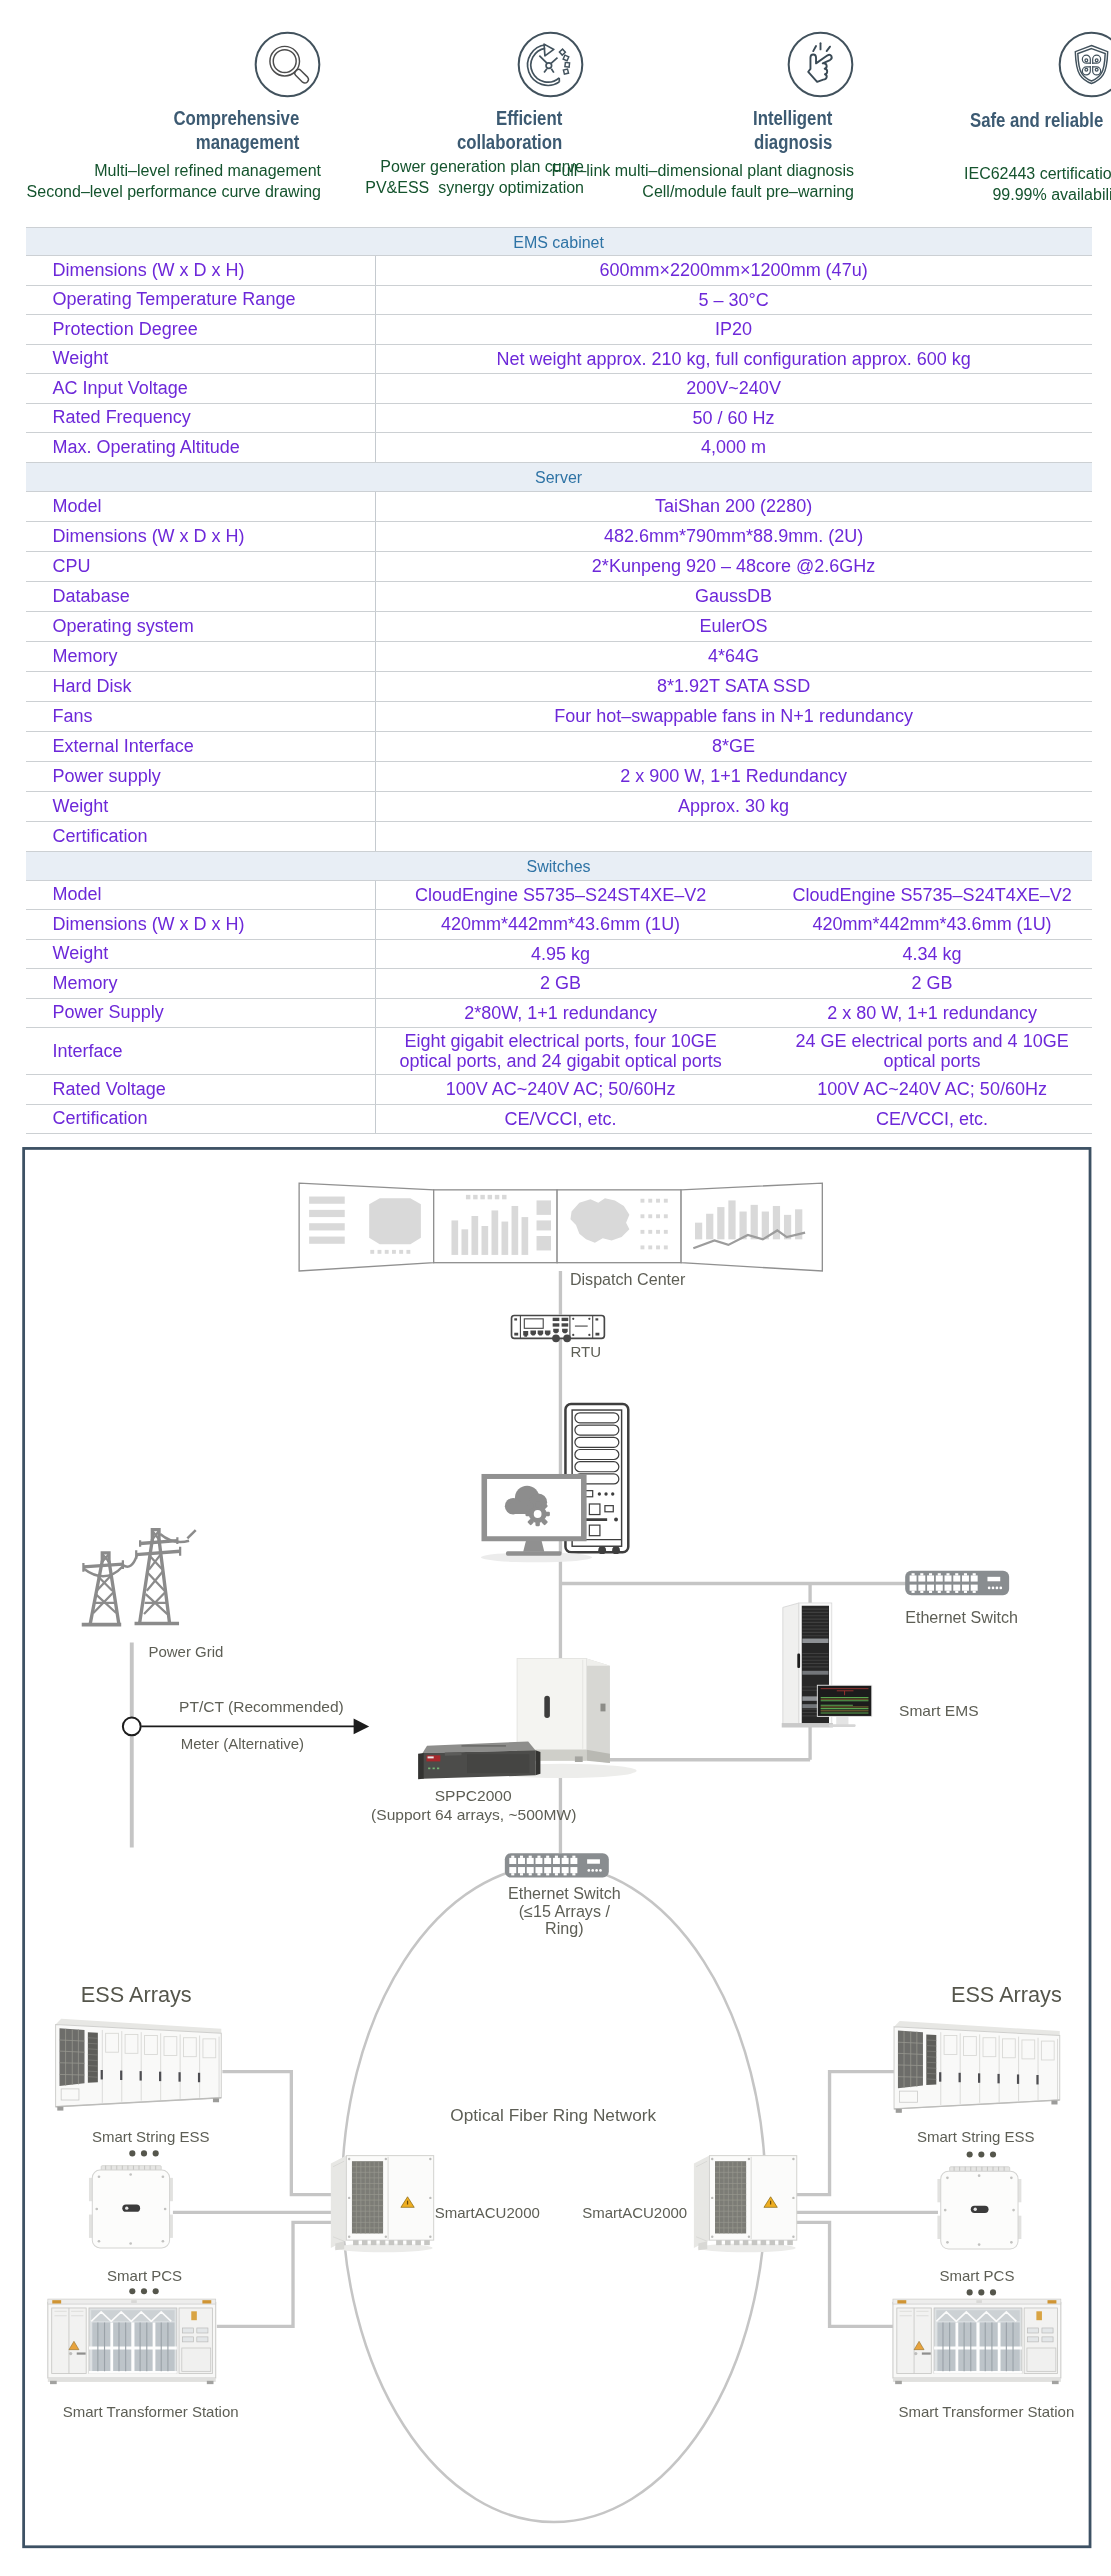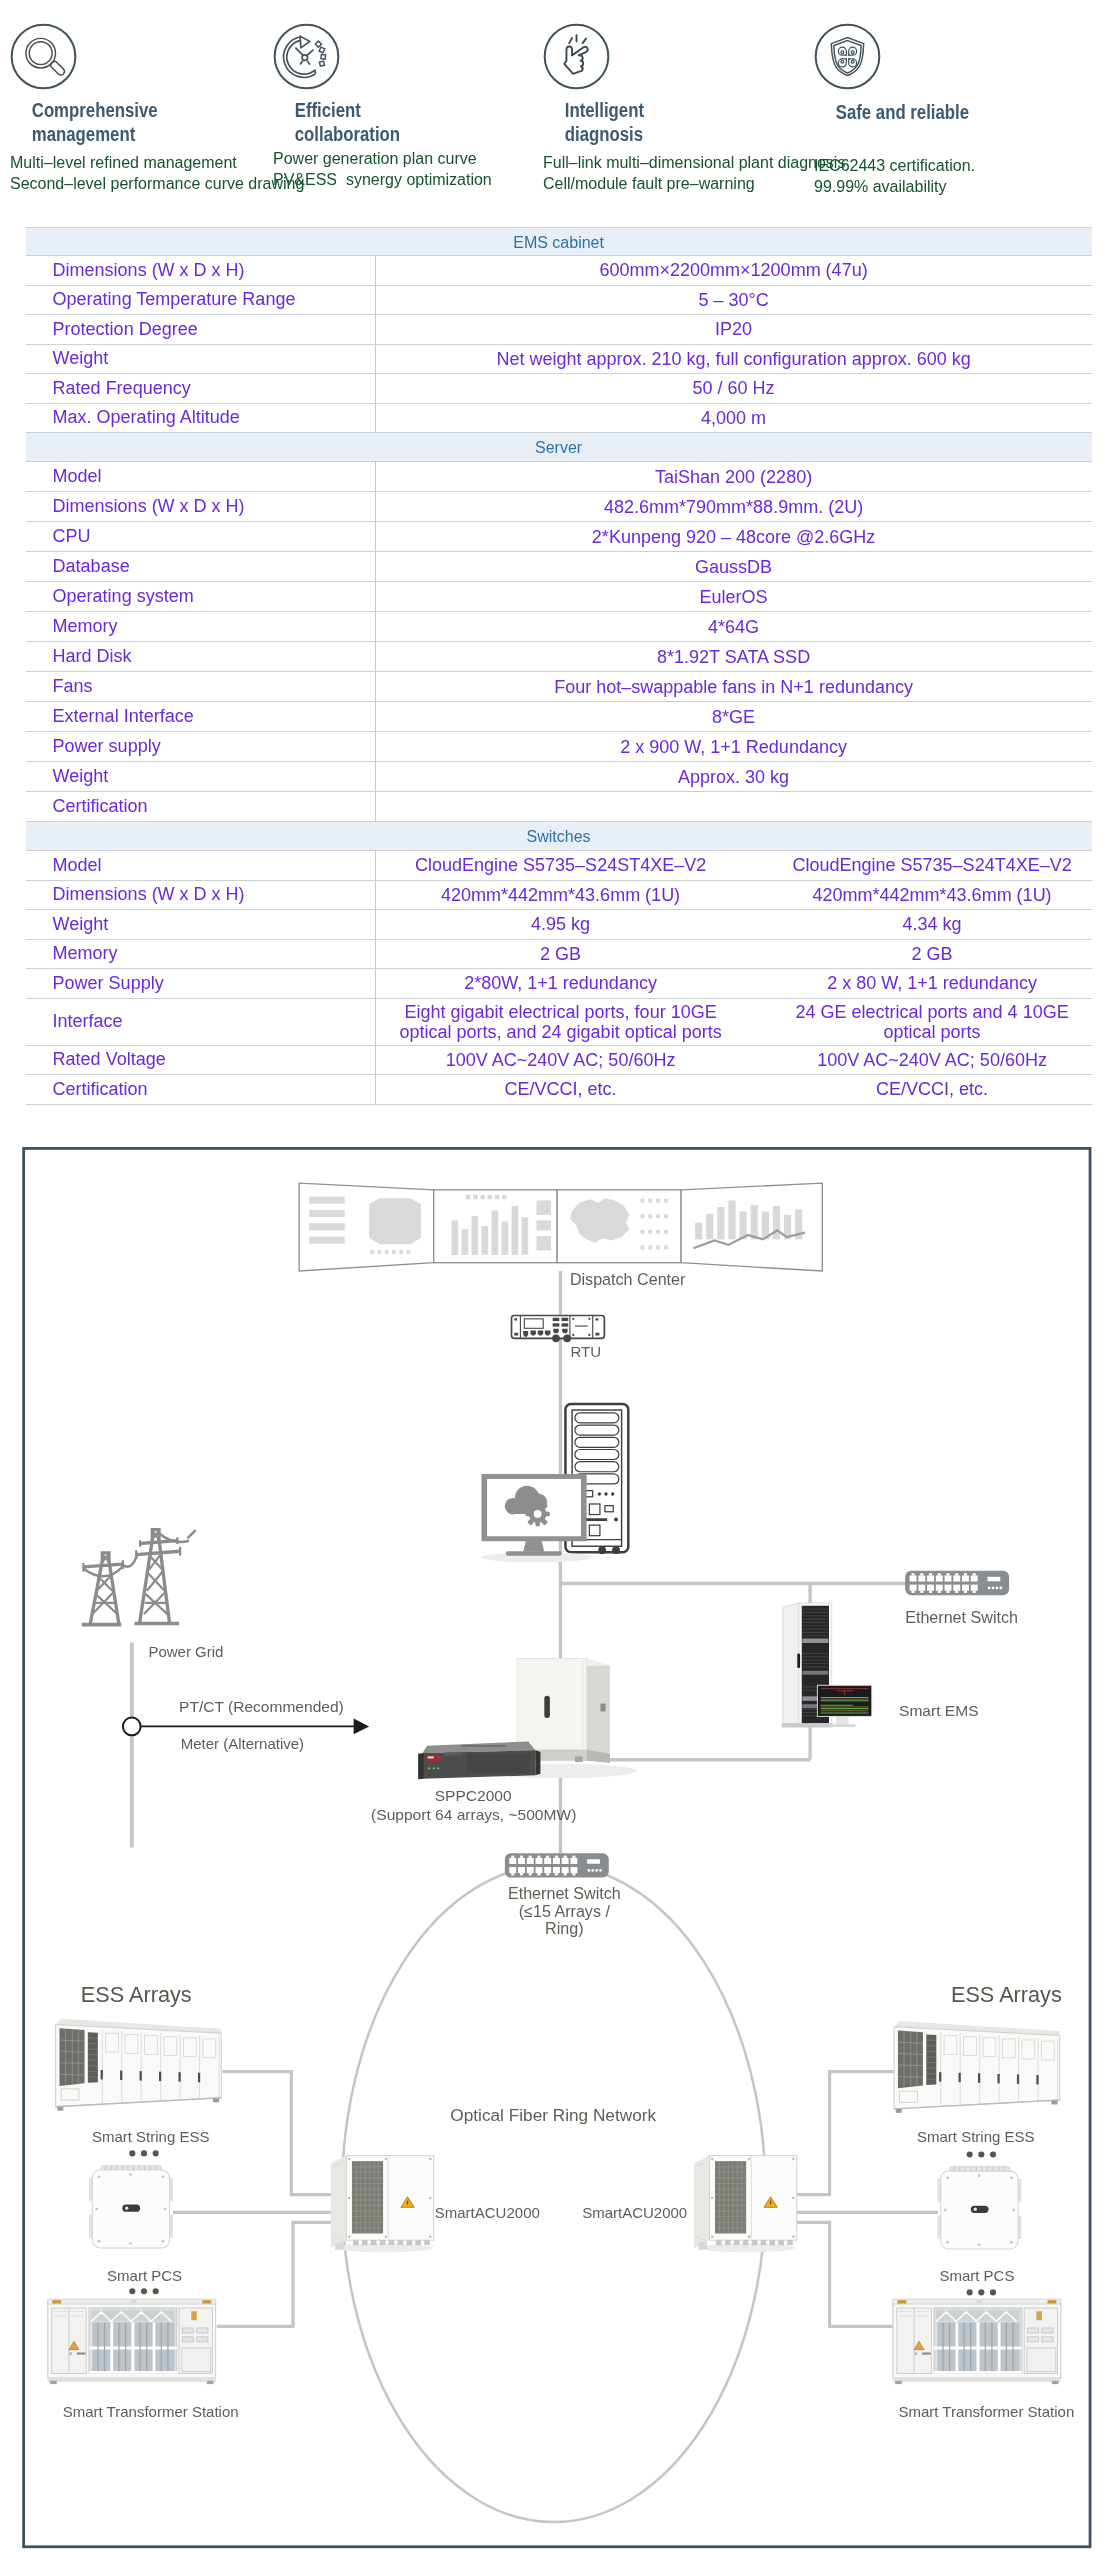--- a/index.html
+++ b/index.html
@@ -1,17 +1,17 @@
 <!DOCTYPE html>
 <html style="font-size:9px"><head>
 <meta charset="utf-8">
 <style>
 html,body{margin:0;padding:0;background:#fff}
 .page{position:relative;width:1112px;height:2576px;background:#fff;font-family:"Liberation Sans",sans-serif;overflow:hidden}
-.feat{position:absolute;top:0;text-align:left}
+.feat{position:absolute;top:8px;text-align:right}
 .feat .ic{margin-top:23px}
 .feat h3{margin:6.1px 0 0 0;font-size:19.5px;line-height:24px;font-weight:bold;color:#3c5a72;letter-spacing:0px;transform:scaleX(0.86)}
 .feat h3.one{margin-top:7.8px}
 .feat p{margin:0;font-size:16px;line-height:21px;color:#14532d}
 .tblwrap{position:absolute;left:25.6px;top:227px;width:1066px}
 .band{height:29px;background:#e8eef5;border-bottom:0.6px solid #ccd0d4;color:#2e73a5;font-size:16px;text-align:center;line-height:29px;box-sizing:border-box}
 .band.first{border-top:0.6px solid #ccd0d4}
 .tr{display:flex;height:29.5px;border-bottom:0.6px solid #ccd0d3;color:#6d28d9;font-size:18px;box-sizing:border-box}
 .tr.srv{height:30px}
 .tr.tall{height:47px}
@@ -127,20 +127,24 @@
 <div class="tr">
         <div class="c1">Protection Degree</div>
         <div class="c2">IP20</div>
       </div>
 
 <div class="tr">
         <div class="c1">Weight</div>
         <div class="c2">Net weight approx. 210 kg, full configuration approx. 600 kg</div>
       </div>
 
+<div class="tr">
+        <div class="c1">AC Input Voltage</div>
+        <div class="c2">200V~240V</div>
+      </div>
 
 <div class="tr">
         <div class="c1">Rated Frequency</div>
         <div class="c2">50 / 60 Hz</div>
       </div>
 
 <div class="tr">
         <div class="c1">Max. Operating Altitude</div>
         <div class="c2">4,000 m</div>
       </div>

